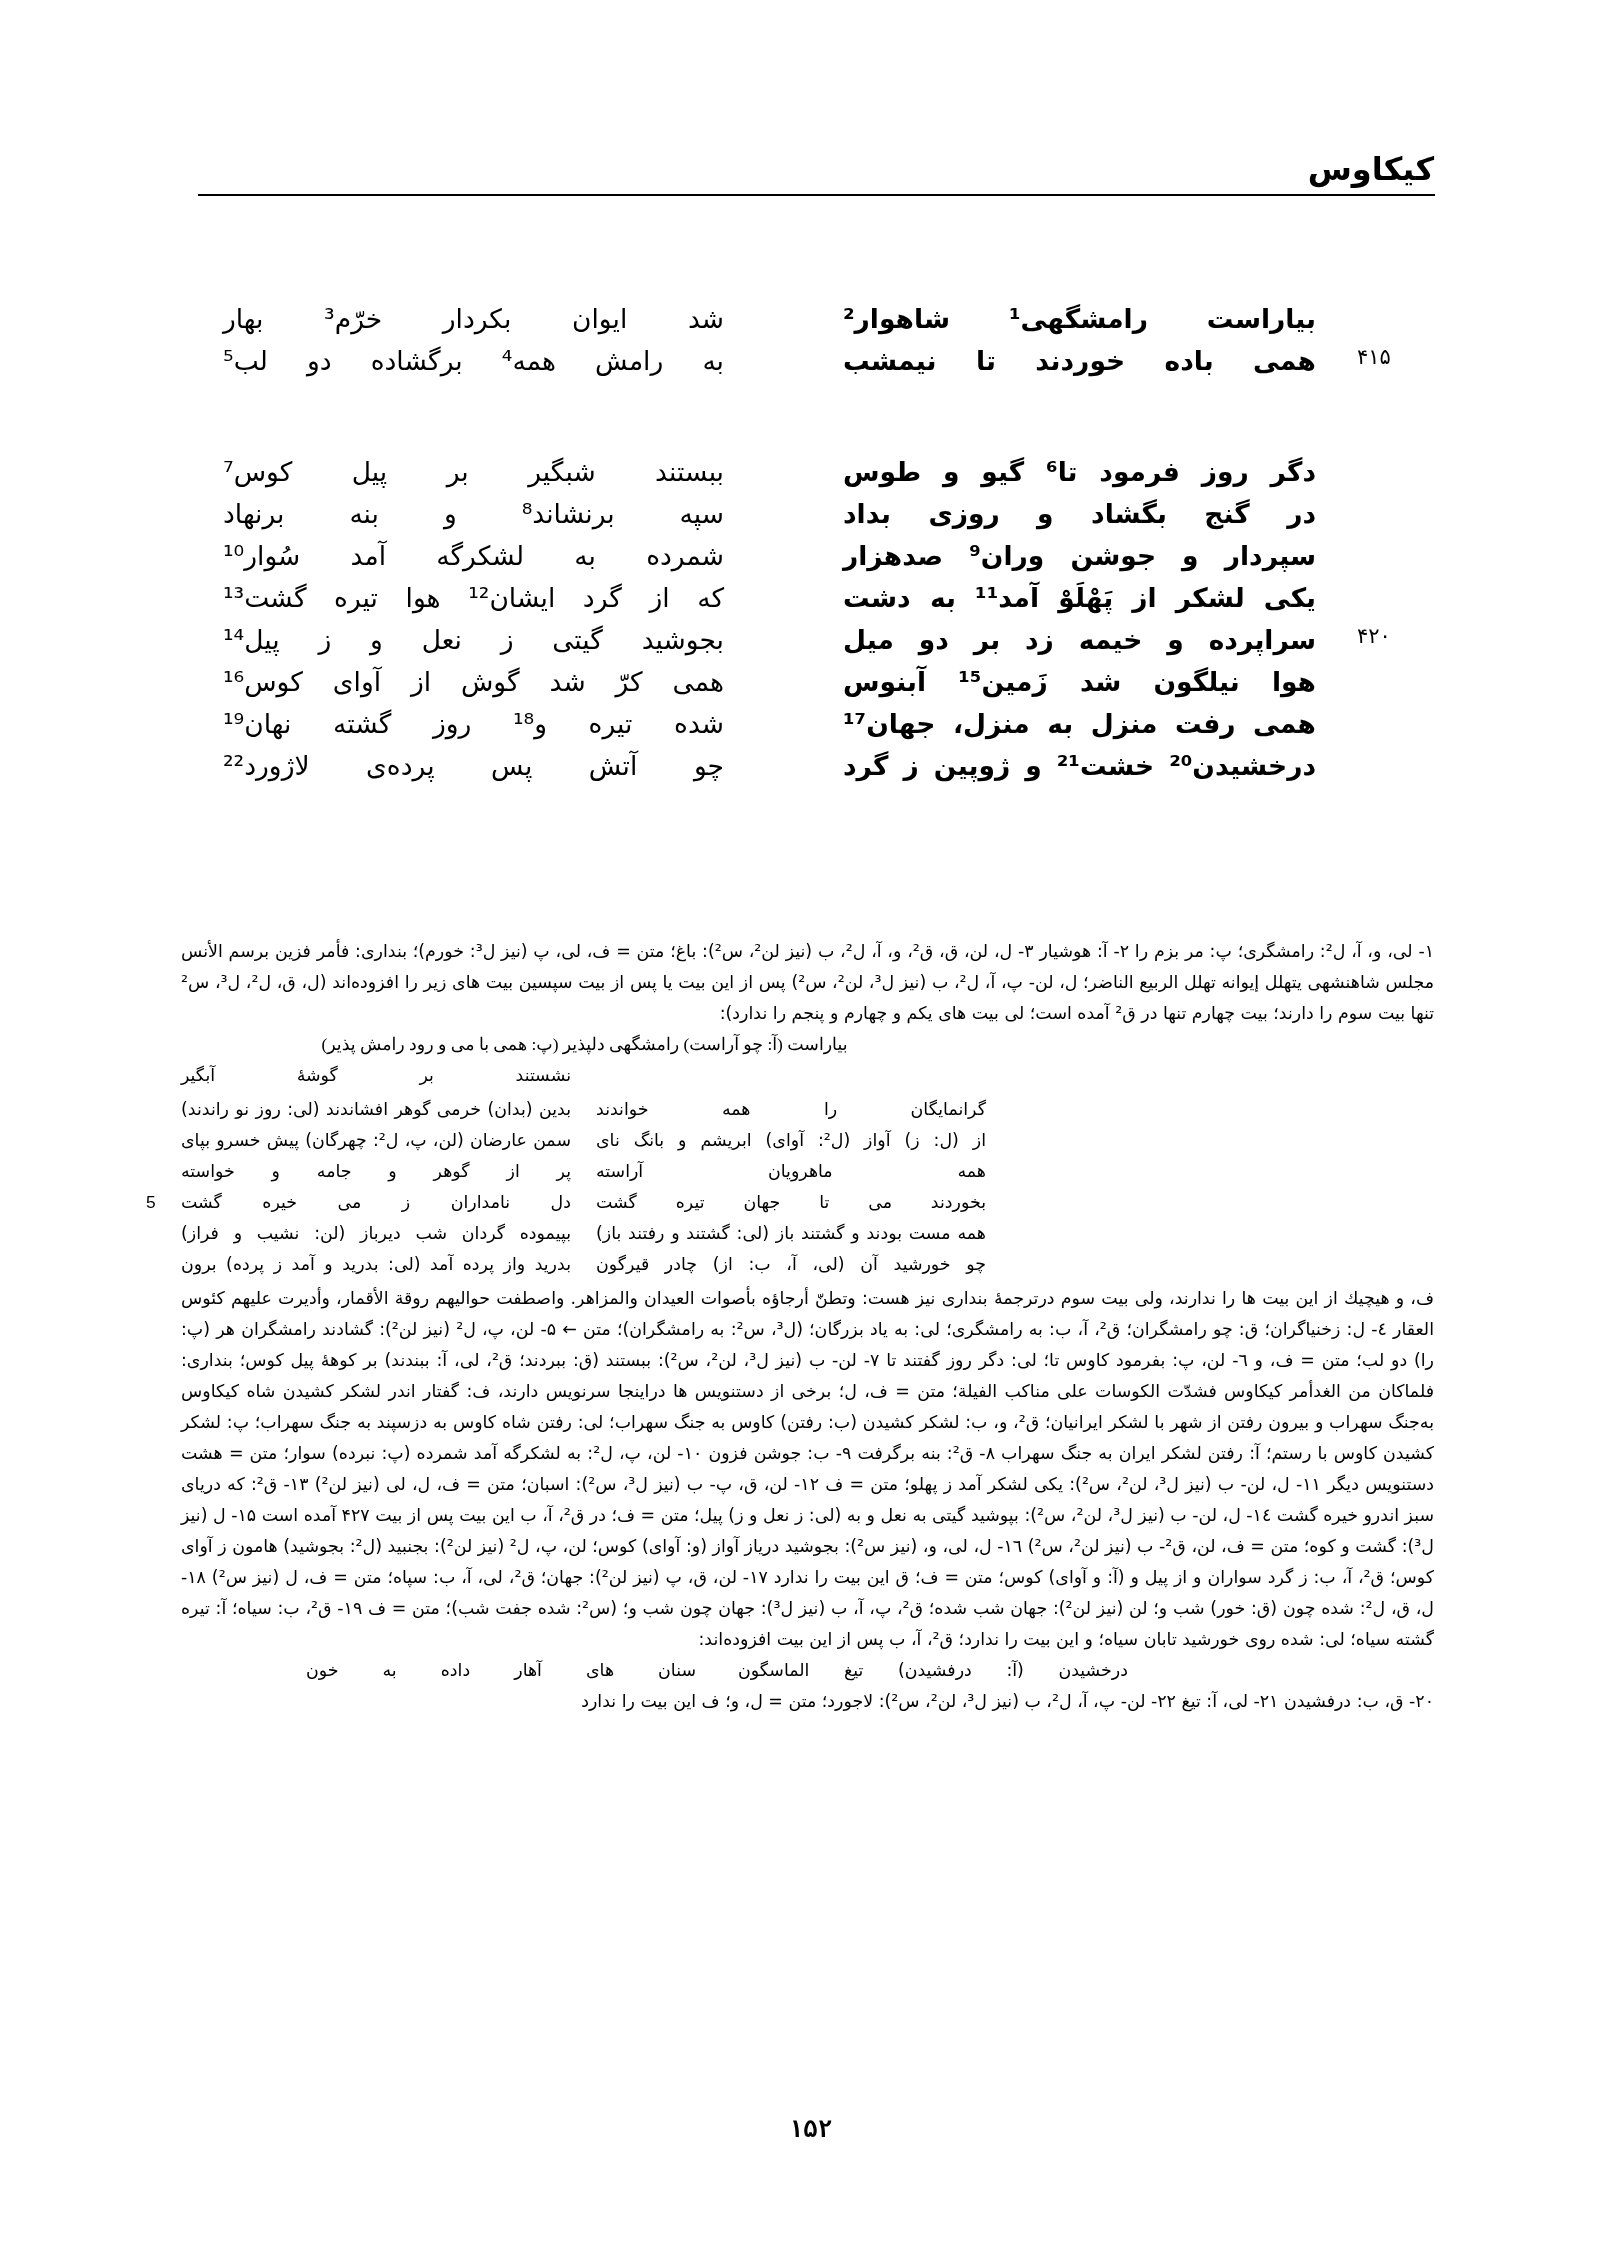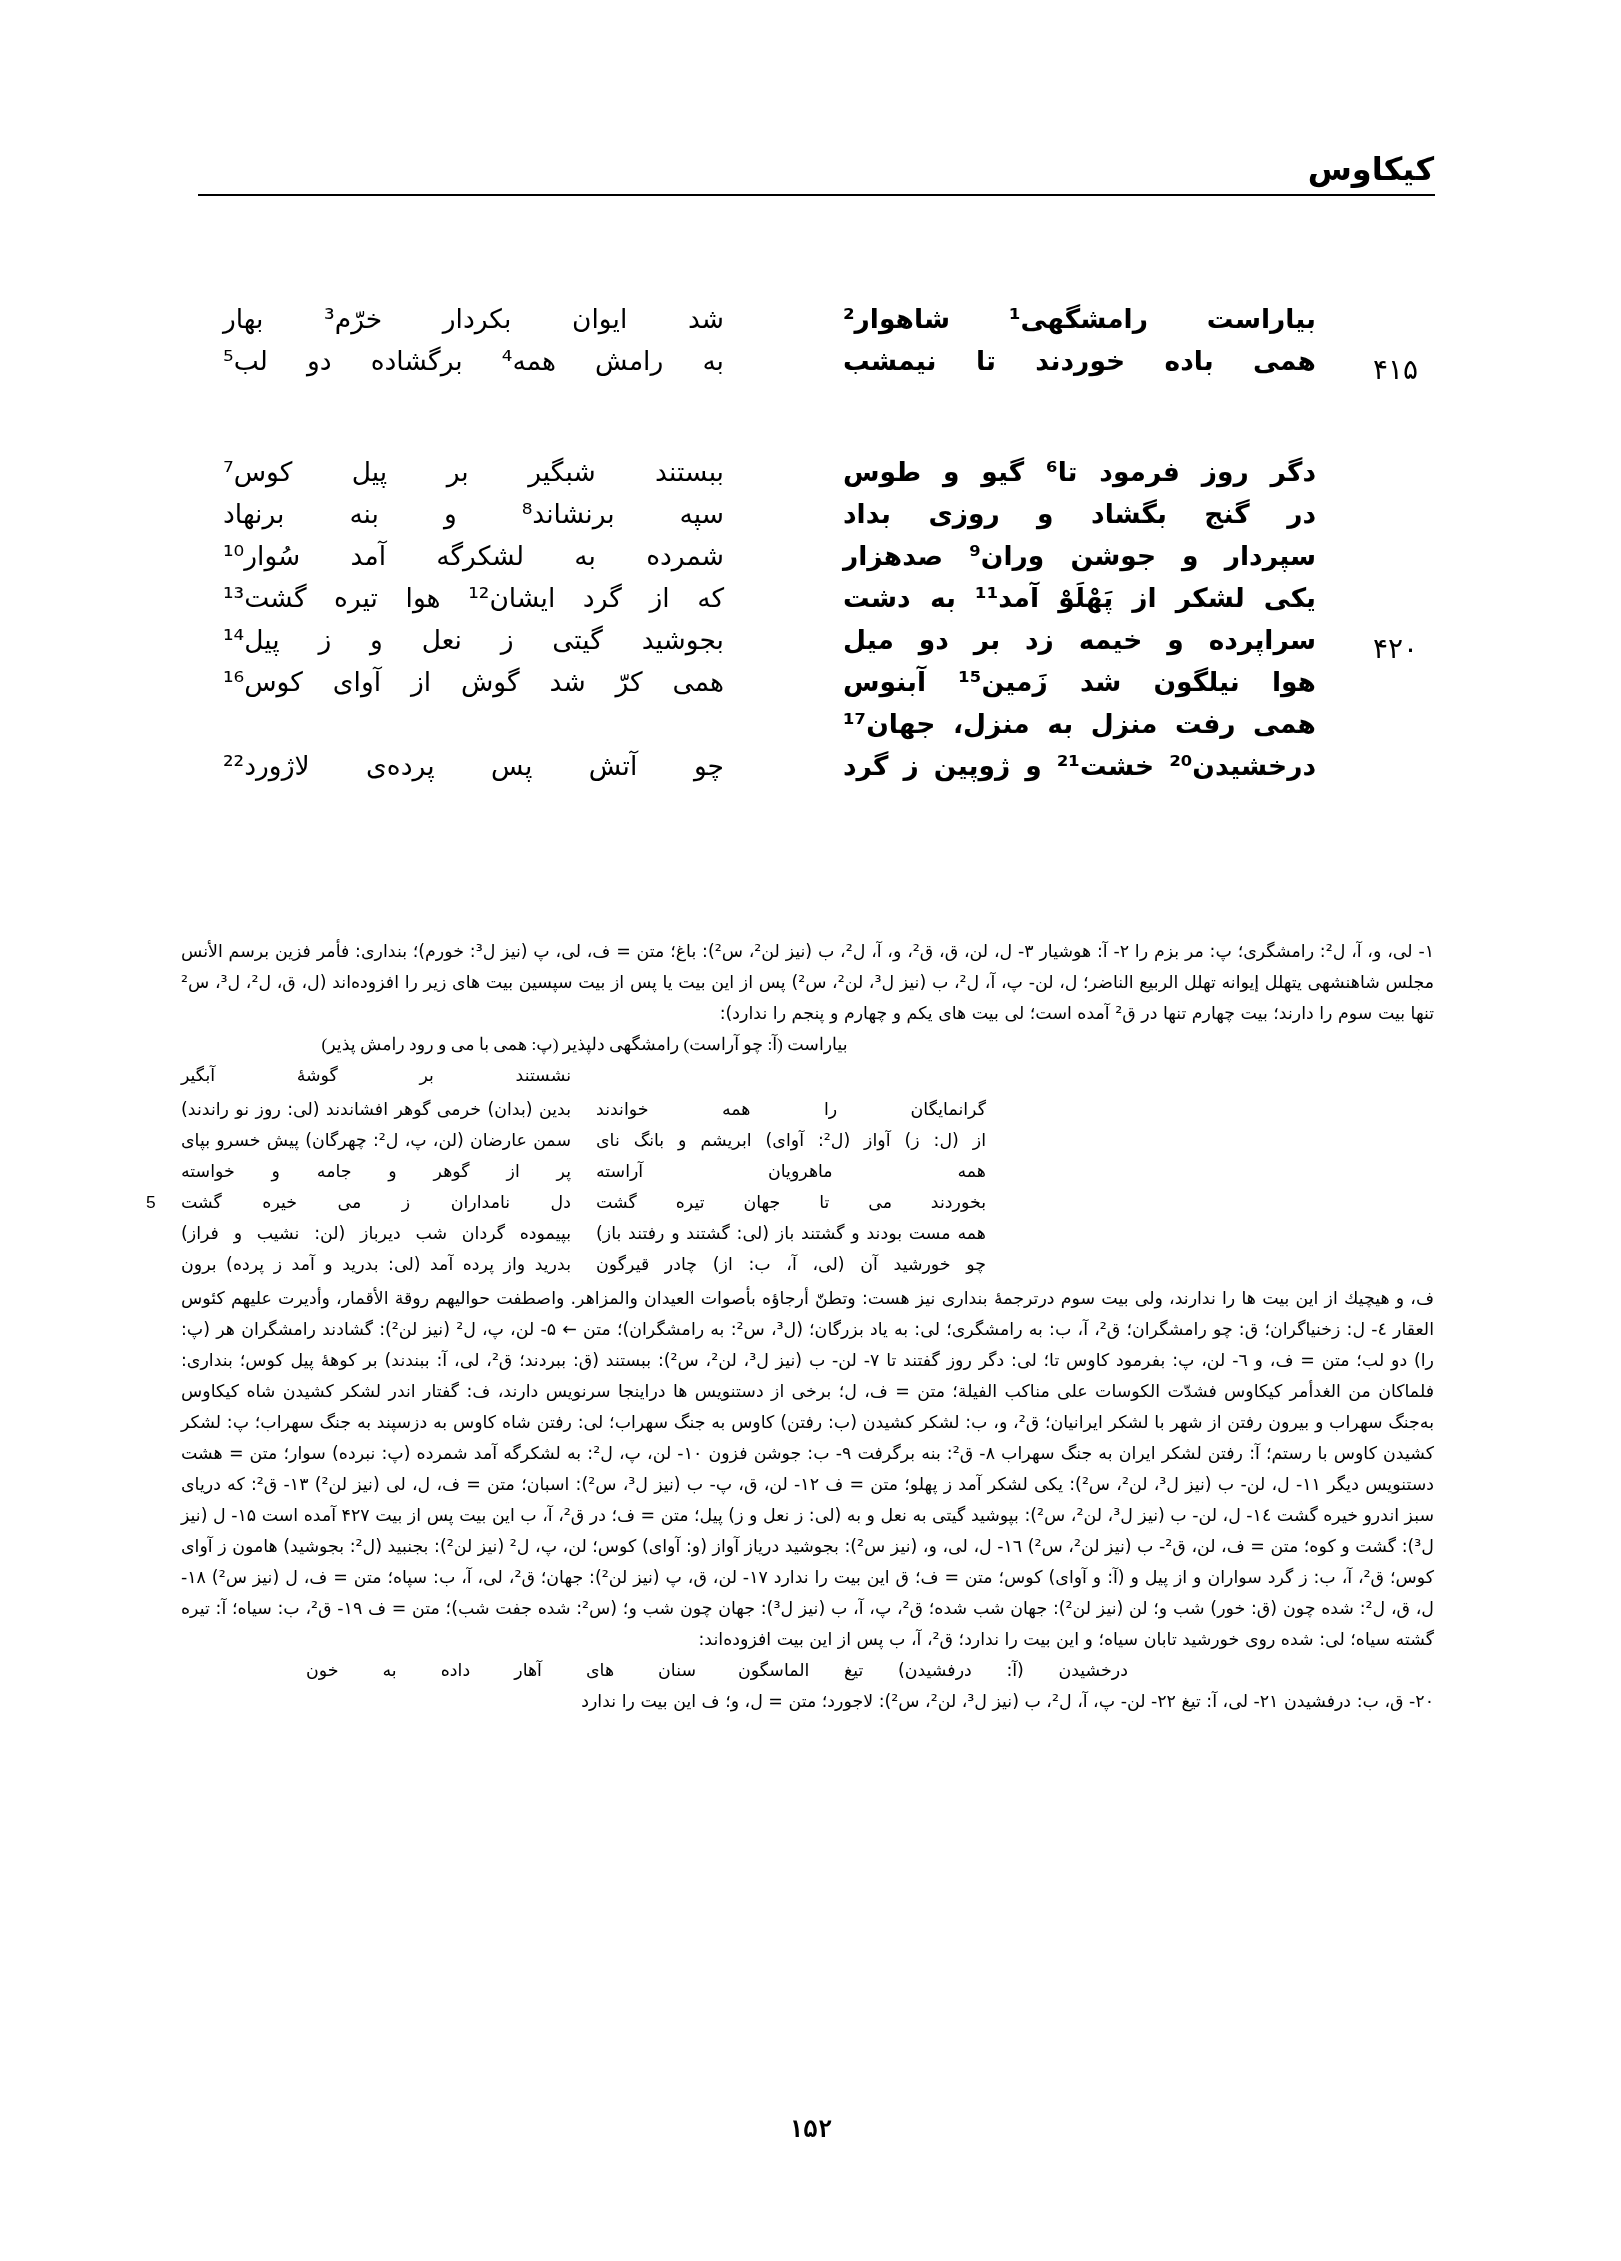--- a/index.html
+++ b/index.html
@@ -6,21 +6,21 @@
   body {
     width:1621px; height:2261px; position:relative; overflow:hidden;
     font-family:"DejaVu Sans", sans-serif; color:#000;
     direction:rtl;
   }
   .header { position:absolute; top:150px; right:187px; font-size:32px; font-weight:bold; }
   .header-rule { position:absolute; top:194px; left:198px; width:1237px; height:2.1px; background:#000; }
 
   .stanza { position:absolute; right:187px; width:1239px; }
   .bayt { position:relative; height:42px; }
-  .bayt .num { position:absolute; right:0; top:8px; width:77px; text-align:center; font-size:28px; }
+  .bayt .num { position:absolute; right:0; top:0; width:77px; text-align:left; font-size:21px; }
   .bayt .m1 { position:absolute; right:118px; top:0; width:473px; font-size:26.5px; text-align:justify; text-align-last:justify; white-space:nowrap;font-weight:bold; }
   .bayt .m2 { position:absolute; right:710px; top:0; width:501px; font-size:26.5px; text-align:justify; text-align-last:justify; white-space:nowrap; }
 
   .notes { position:absolute; top:936px; right:187px; width:1253px; font-size:17.4px; line-height:31px; }
   .notes p { margin:0; text-align:justify; }
 
   .vtable { position:relative; margin:2.8px 0; }
   .vrow { position:relative; height:31px; }
   .vrow .vn { position:absolute; left:-35px; top:0; width:28px; text-align:left; direction:ltr; font-family:"Liberation Sans", sans-serif; }
   .vrow .a { position:absolute; right:448px; top:0; width:390px; text-align:justify; text-align-last:justify; white-space:nowrap; }
@@ -78,20 +78,21 @@
         <span class="m2">بجوشید گیتی ز نعل و ز پیل¹⁴</span>
       </div>
       <div class="bayt">
         <span class="num"></span>
         <span class="m1">هوا نیلگون شد زَمین¹⁵ آبنوس</span>
         <span class="m2">همی کرّ شد گوش از آوای کوس¹⁶</span>
       </div>
       <div class="bayt">
         <span class="num"></span>
         <span class="m1">همی رفت منزل به منزل، جهان¹⁷</span>
+        <span class="m2">شده تیره و¹⁸ روز گشته نهان¹⁹</span>
       </div>
       <div class="bayt">
         <span class="num"></span>
         <span class="m1">درخشیدن²⁰ خشت²¹ و ژوپین ز گرد</span>
         <span class="m2">چو آتش پس پرده‌ی لاژورد²²</span>
       </div>
     </div>
   </div>
 
 <div class="notes">

